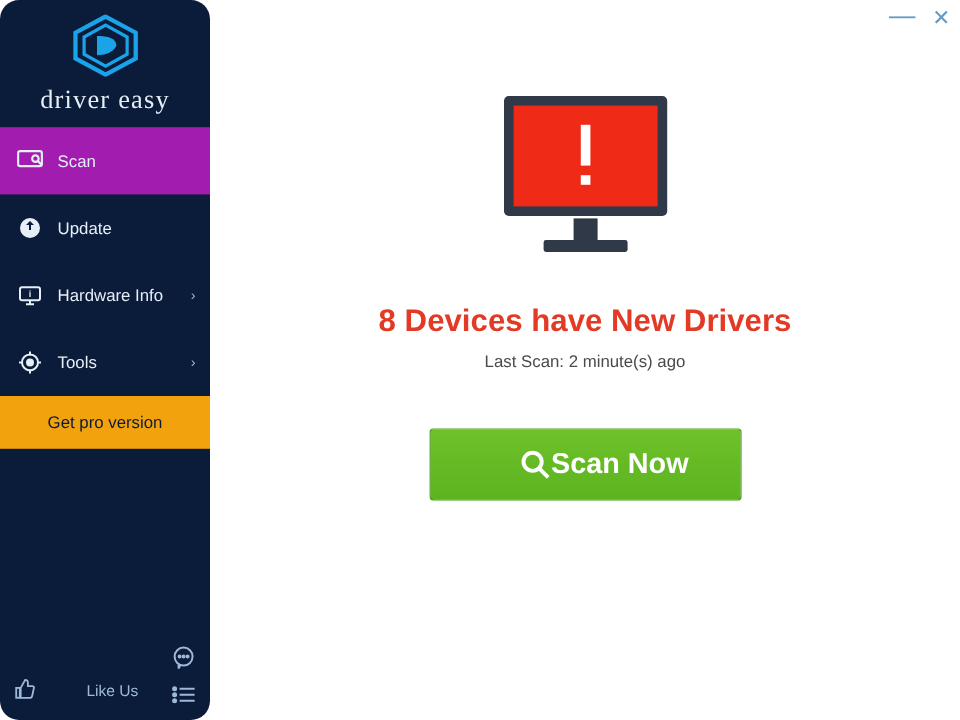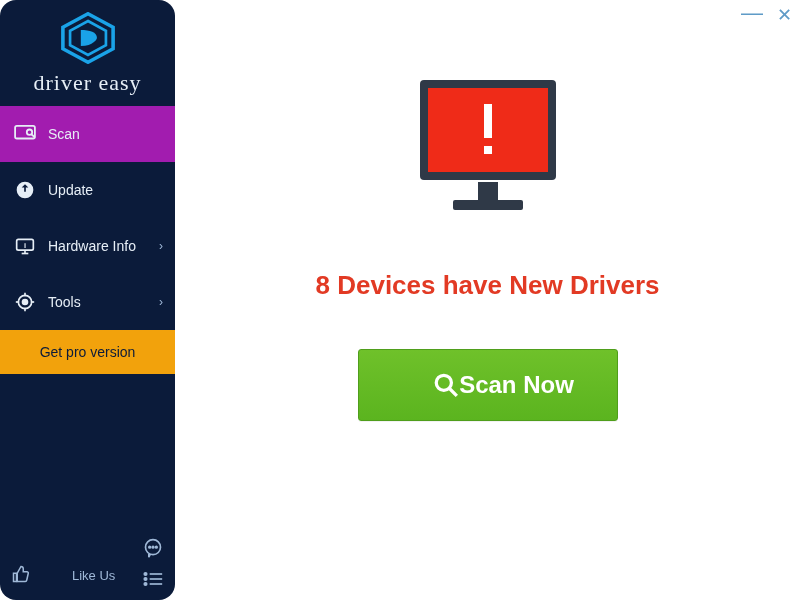--- a/index.html
+++ b/index.html
@@ -21,23 +21,23 @@
   .nav-item .ico { width: 22px; height: 22px; margin-right: 12px; display: inline-flex; align-items: center; justify-content: center; }
   .nav-item .chev { position: absolute; right: 12px; color: #9fb8d7; font-size: 12px; }
   .get-pro { background: #f2a20c; color: #0b1b3a; height: 44px; display: flex; align-items: center; justify-content: center; font-size: 14px; cursor: pointer; font-weight: 500; }
   .spacer { flex: 1; }
   .bottom { display: flex; align-items: center; padding: 10px 12px 14px 12px; color: #9fb8d7; font-size: 13px; position: relative; gap: 34px; }
   .bottom .like-ico { margin-right: 8px; }
   .bottom .right-icons { position: absolute; right: 12px; bottom: 10px; display: flex; flex-direction: column; gap: 10px; align-items: center; }
   
   .main { flex: 1; background: #ffffff; display: flex; flex-direction: column; align-items: center; padding-top: 70px; }
   .monitor-wrap { width: 180px; height: 160px; display: flex; align-items: center; justify-content: center; margin-bottom: 20px; }
-  .headline { color: #e23a24; font-weight: 700; font-size: 26px; text-align: center; margin-top: 20px; }
+  .headline { color: #e23a24; font-weight: 700; font-size: 26px; text-align: center; margin-top: 2px; }
   .subline { color: #4a4a4a; font-size: 14px; margin-top: 10px; }
-  .scan-btn { margin-top: 48px; background: linear-gradient(#6fc12a, #5bb41f); color: #ffffff; border: 1px solid #4f9e1b; border-radius: 3px; width: 260px; height: 72px; display: flex; align-items: center; justify-content: center; cursor: pointer; font-size: 24px; font-weight: 700; box-shadow: 0 1px 0 rgba(0,0,0,0.05); padding-left: 32px; }
+  .scan-btn { margin-top: 48px; background: linear-gradient(#6fc12a, #5bb41f); color: #ffffff; border: 1px solid #4f9e1b; border-radius: 3px; width: 260px; height: 60px; display: flex; align-items: center; justify-content: center; cursor: pointer; font-size: 24px; font-weight: 700; box-shadow: 0 1px 0 rgba(0,0,0,0.05); padding-left: 32px; }
   .scan-btn svg { width: 26px; height: 26px; }
 </style>
 </head>
 <body>
 
 <div class="app">
 
   <div class="winctrls">
     <span class="min">—</span>
     <span>✕</span>
@@ -144,20 +144,21 @@
       <svg width="180" height="160" viewBox="0 0 180 160">
         <rect x="22" y="10" width="136" height="100" rx="4" fill="#2f3947"></rect>
         <rect x="30" y="18" width="120" height="84" fill="#ef2b18"></rect>
         <rect x="80" y="112" width="20" height="18" fill="#2f3947"></rect>
         <rect x="55" y="130" width="70" height="10" rx="2" fill="#2f3947"></rect>
         <rect x="86" y="34" width="8" height="34" fill="#ffffff"></rect>
         <rect x="86" y="76" width="8" height="8" fill="#ffffff"></rect>
       </svg>
     </div>
     <div class="headline">8 Devices have New Drivers</div>
+    <div class="subline">Last Scan: 2 minute(s) ago</div>
     <button class="scan-btn">
       <svg viewBox="0 0 24 24" fill="none" stroke="#ffffff" stroke-width="3">
         <circle cx="10" cy="10" r="7"></circle>
           <line x1="15" y1="15" x2="22" y2="22"></line>
       </svg>
       <span>Scan Now</span>
     </button>
   </main>
 </div>
 

